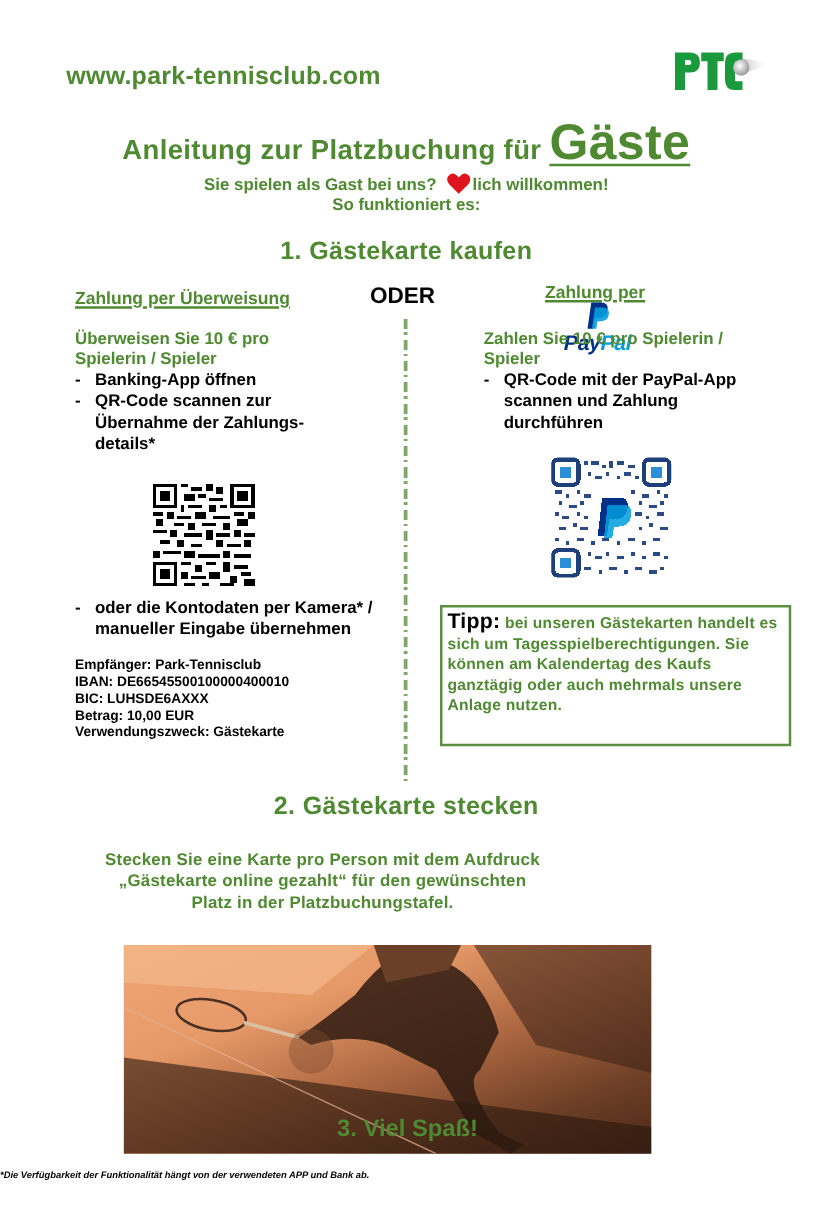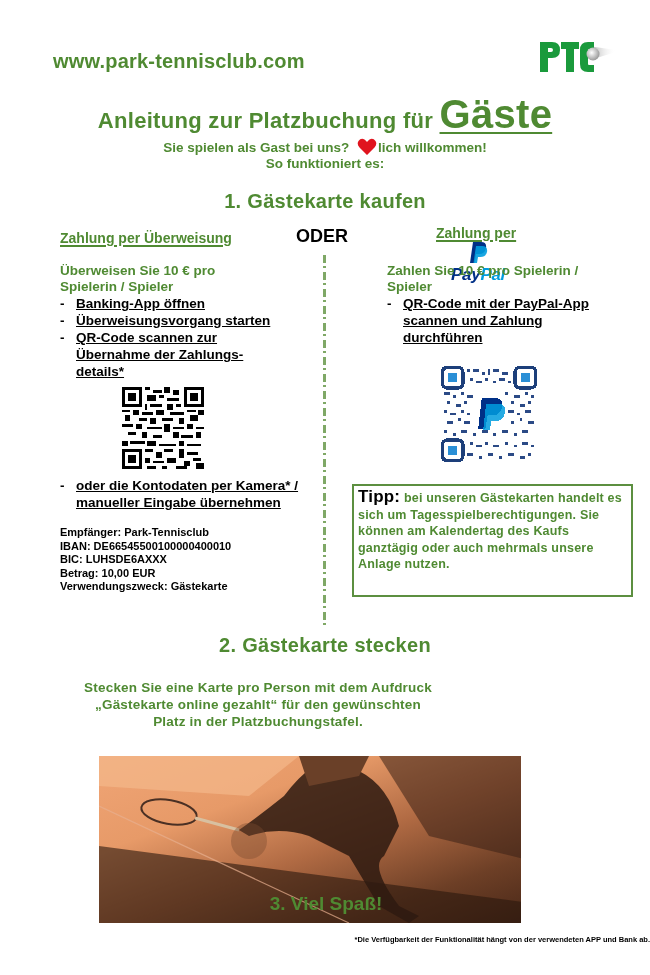--- a/index.html
+++ b/index.html
@@ -20,38 +20,38 @@
   .section-h { left: 0; width: 650px; text-align: center; font-size: 20px; letter-spacing: 0.3px; }
 
   .pay-h { font-size: 14px; text-decoration: underline; text-decoration-thickness: 1.5px; text-underline-offset: 2px; }
   .oder { left: 296px; top: 226px; font-size: 18px; font-weight: bold; }
 
   .divider { left: 323px; top: 255px; width: 3px; height: 372px;
     background: repeating-linear-gradient(to bottom, #7fa866 0 8px, transparent 8px 11px, #7fa866 11px 13px, transparent 13px 17px); }
 
   .col-lead { font-size: 13.5px; line-height: 16px; }
   ul.steps { list-style: none; font-size: 13.5px; line-height: 17px; }
-  ul.steps li { position: relative; padding-left: 18px; text-decoration: underline; }
+  ul.steps li { position: relative; padding-left: 18px; }
   ul.steps li::before { content: "-"; position: absolute; left: 2px; }
 
   .bank-info { left: 60px; top: 526px; font-size: 11px; line-height: 13.5px; }
 
   .qr-left { left: 122px; top: 387px; width: 82px; height: 82px; }
   .qr-right { left: 441px; top: 366px; width: 96px; height: 96px; }
 
   .tip { left: 352px; top: 484px; width: 281px; height: 113px; border: 2px solid #5c8f40; padding: 3px 4px; font-size: 12.5px; line-height: 16.5px; letter-spacing: 0.2px; }
   .tip .tip-label { font-size: 17px; color: #000; font-weight: 900; }
 
   .stecken { left: 0; width: 516px; top: 679px; text-align: center; font-size: 13.5px; line-height: 17px; letter-spacing: 0.2px; }
 
   .photo { left: 99px; top: 756px; width: 422px; height: 167px; overflow: hidden;
     background: linear-gradient(160deg, #f0a576 0%, #e79a68 30%, #b06a43 55%, #6d3f26 80%, #4a2818 100%); }
   .photo-text { left: 0; width: 454px; bottom: 8px; text-align: center; font-size: 19px; color: #4f8a32; }
 
-  .footnote { left: 0; width: 650px; top: 935px; text-align: right; font-size: 7.5px; }
+  .footnote { left: 0; width: 650px; top: 935px; text-align: left; font-size: 7.5px; font-style: italic; }
 </style>
 </head>
 <body>
 
 <div class="abs site-url green">www.park-tennisclub.com</div>
 
 <svg class="abs logo" viewBox="0 0 80 38">
   <defs>
     <linearGradient id="swoosh" x1="0" x2="1" y1="0" y2="0">
       <stop offset="0" stop-color="#9a9a9a"></stop>
@@ -97,21 +97,20 @@
     <path d="M7 5 H13 Q19 5 18 11 Q17 16 11.5 16 H9 L8 22 H4.5 Z" fill="#009cde" opacity="0.9"></path>
   </svg>
   <span style="font-size:17px; font-style:italic; margin-left:4px; letter-spacing:-0.3px;"><span style="color:#003087">Pay</span><span style="color:#009cde">Pal</span></span>
 </div>
 
 <div class="abs divider"></div>
 
 <div class="abs col-lead green" style="left:60px; top:263px; width:200px;">Überweisen Sie 10 € pro Spielerin / Spieler</div>
 <ul class="abs steps" style="left:58px; top:295px; width:250px;">
   <li>Banking-App öffnen</li>
-  <li>Überweisungsvorgang starten</li>
   <li style="width:230px;">QR-Code scannen zur Übernahme der Zahlungs-details*</li>
 </ul>
 
 <svg class="abs qr-left" viewBox="0 0 29 29" shape-rendering="crispEdges">
   <rect width="29" height="29" fill="#fff"></rect>
   <g fill="#000">
     <rect x="0" y="0" width="7" height="7"></rect>
       <rect x="1" y="1" width="5" height="5" fill="#fff"></rect>
       <rect x="2" y="2" width="3" height="3"></rect>
     <rect x="22" y="0" width="7" height="7"></rect>

